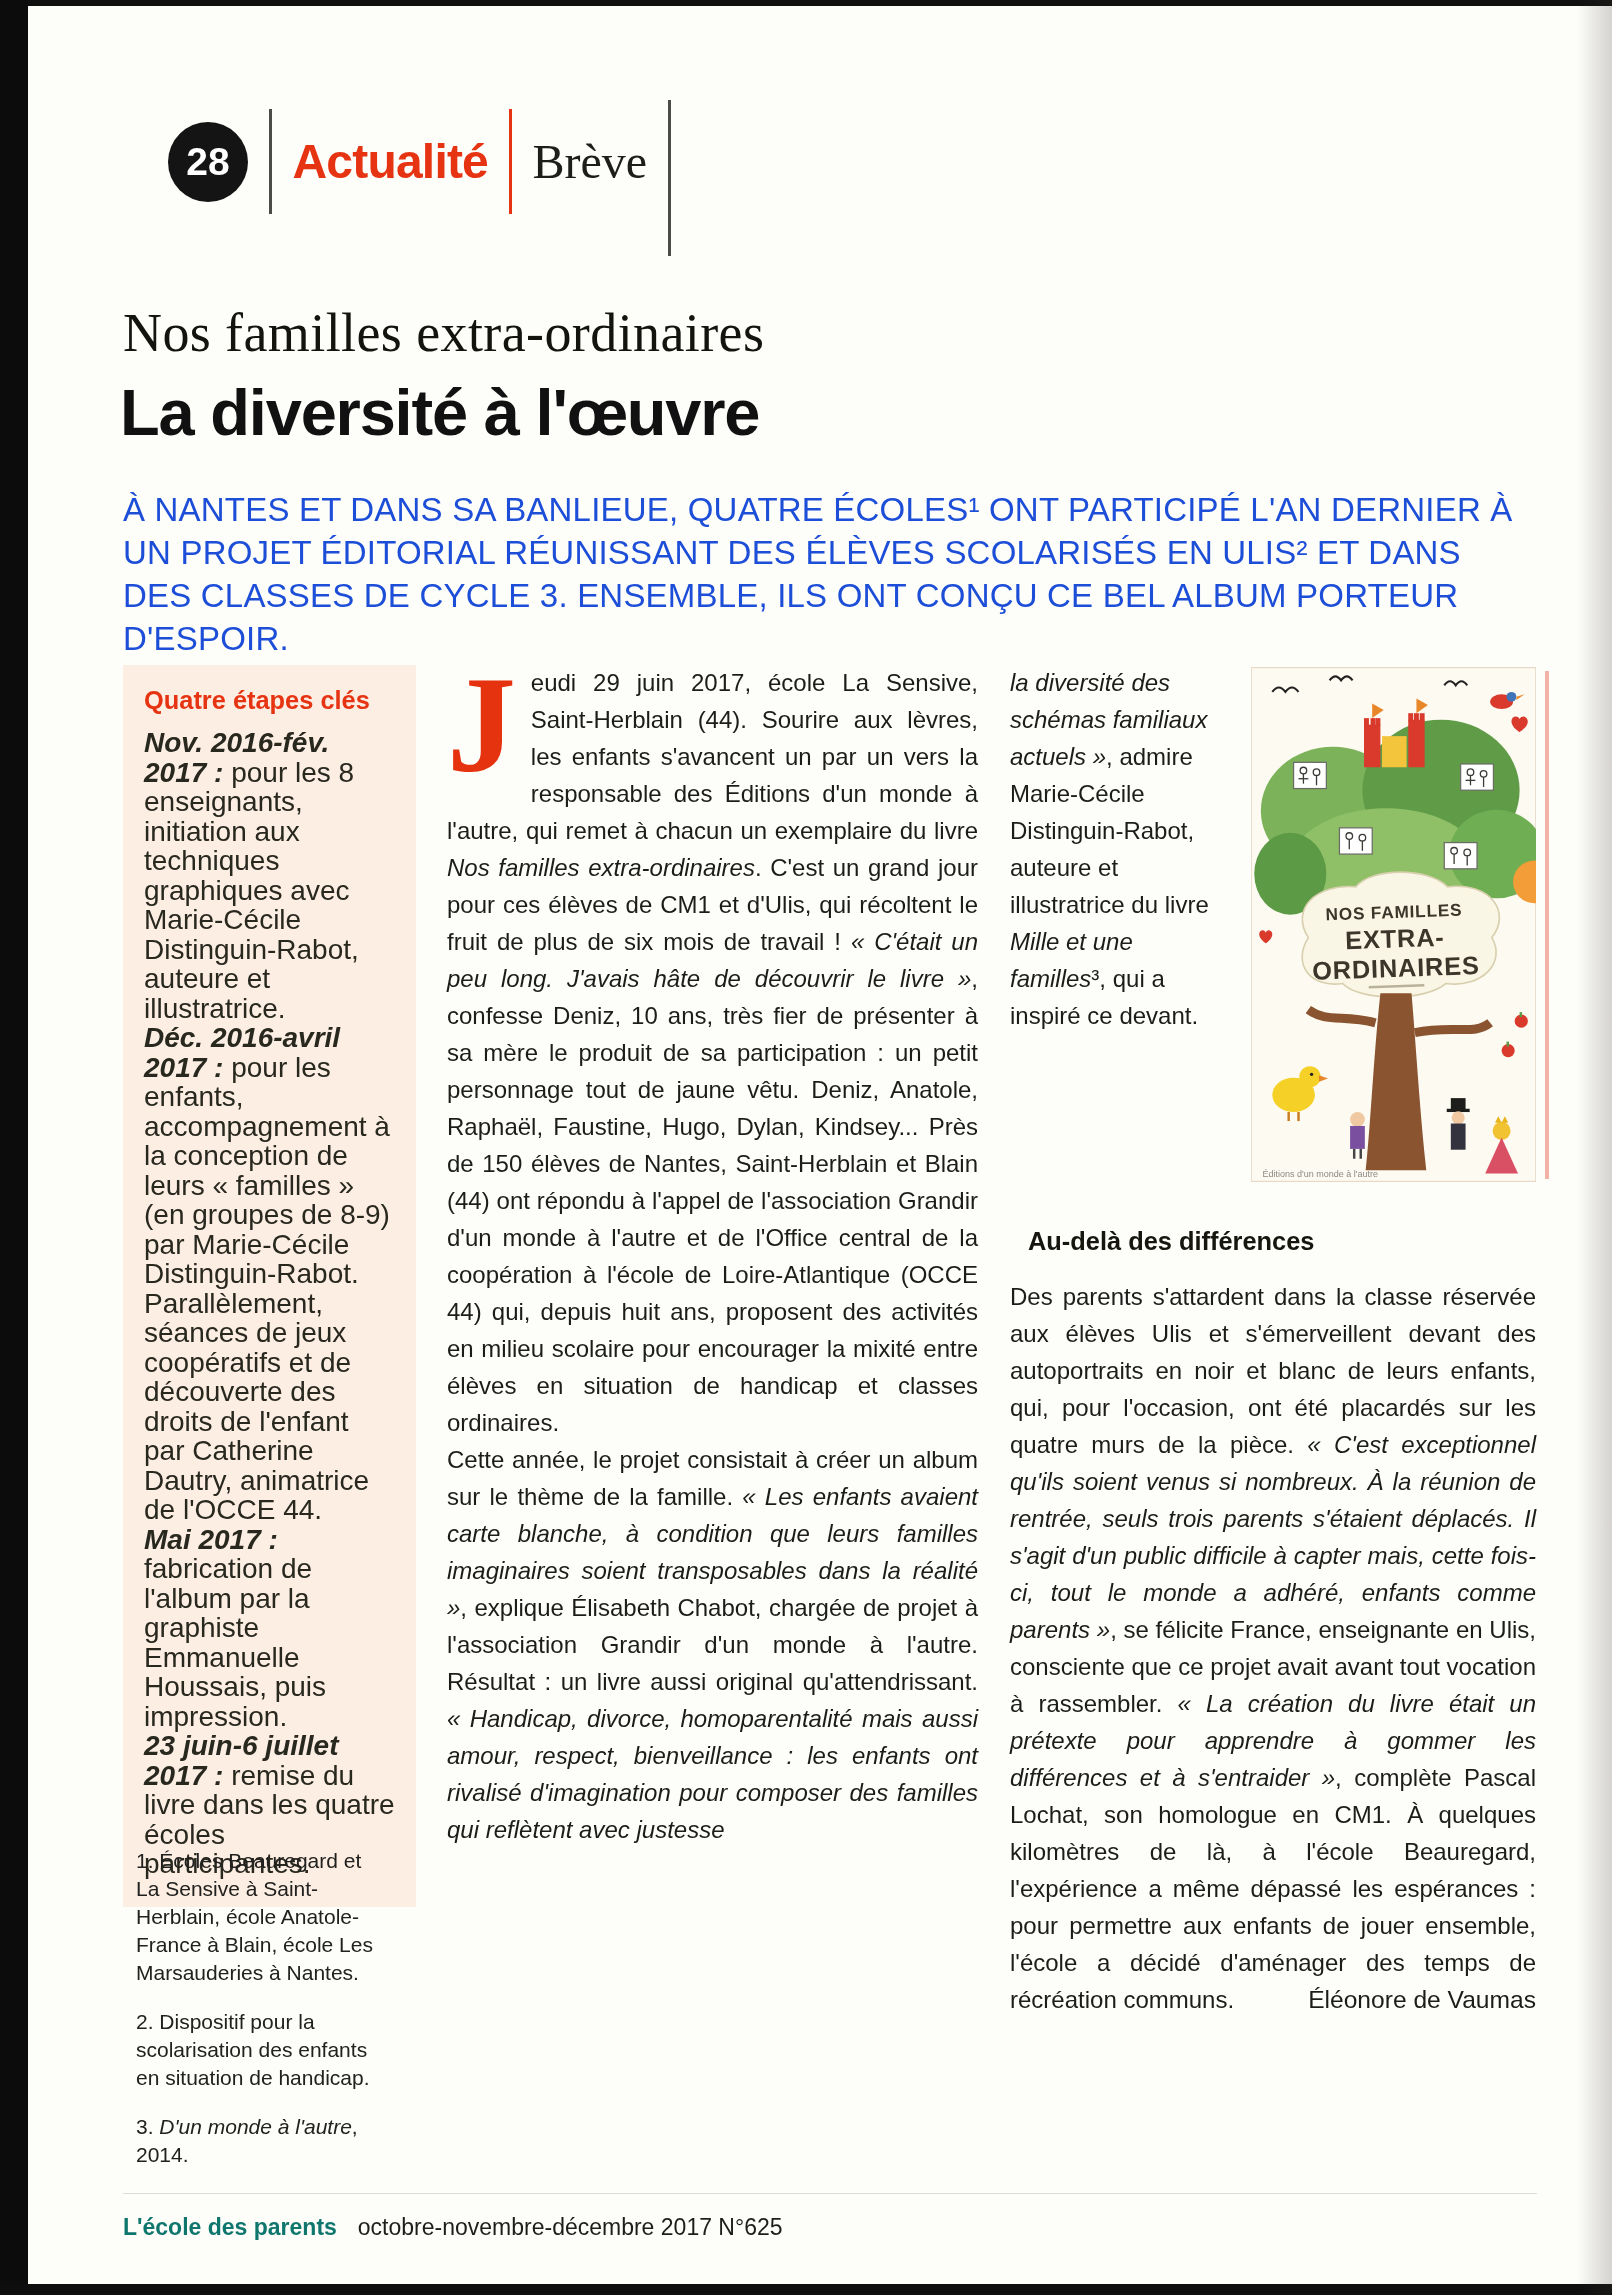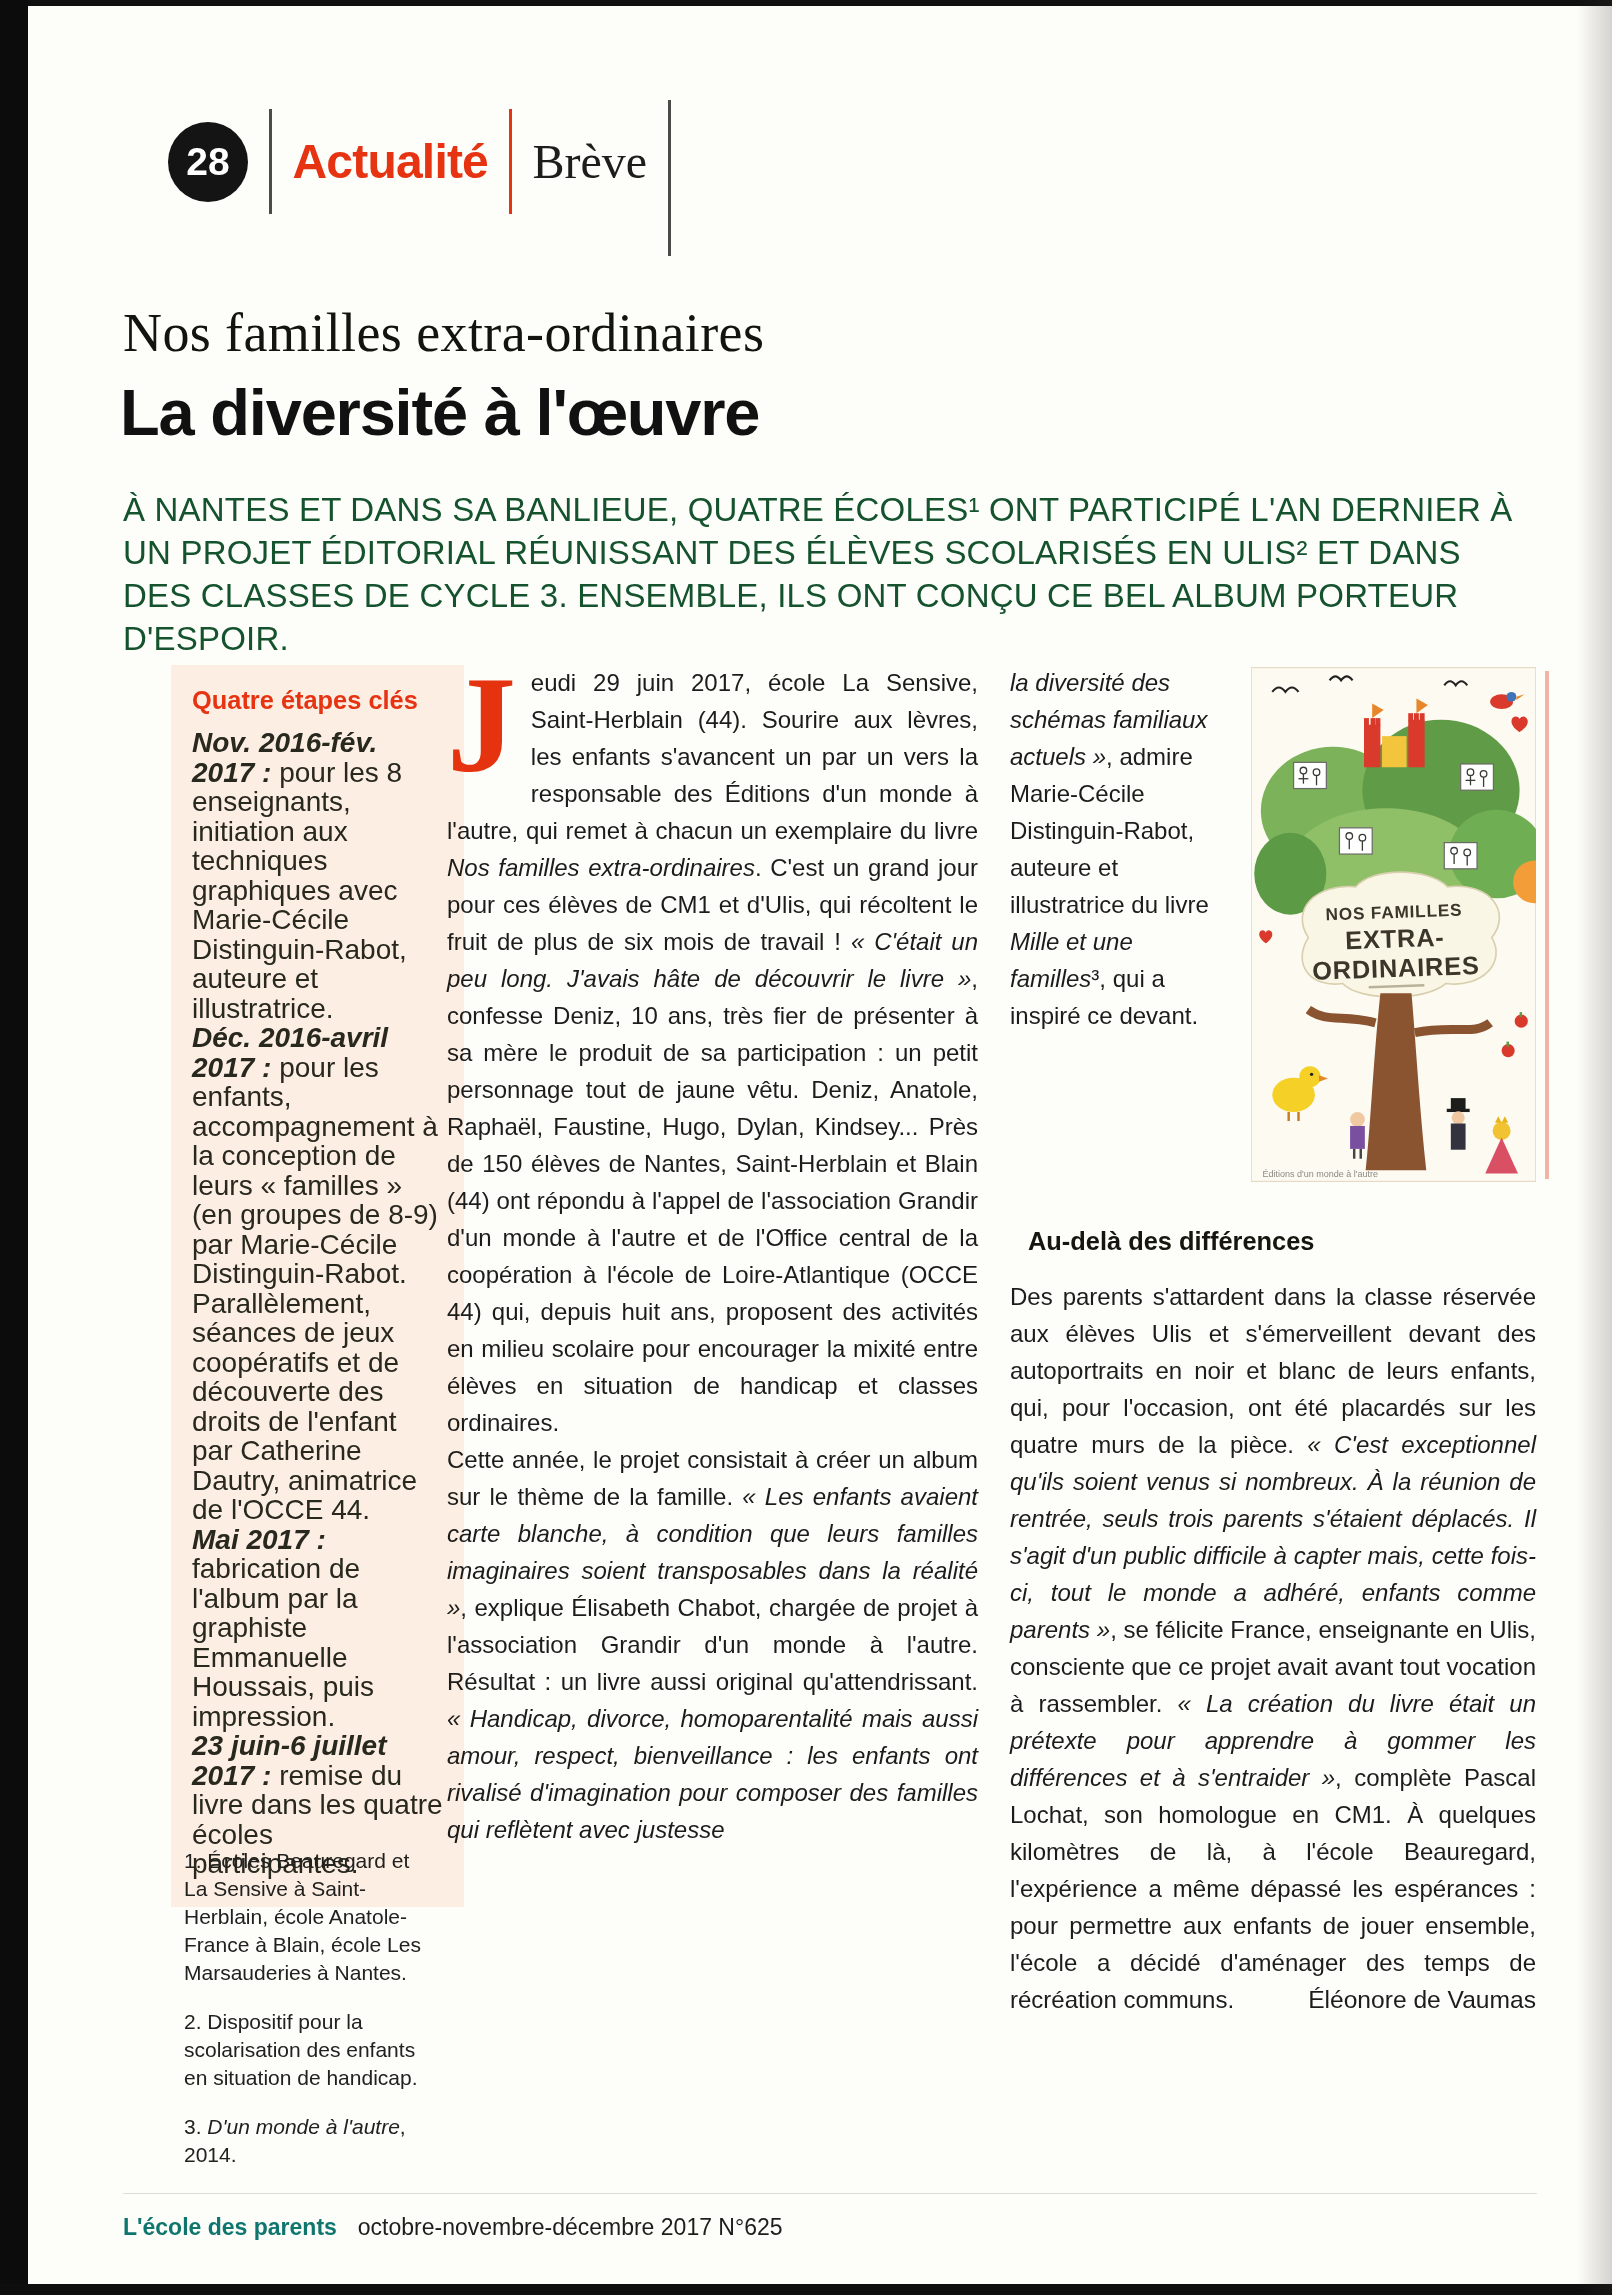--- a/index.html
+++ b/index.html
@@ -25,24 +25,24 @@
   .vr.tall{height:156px;margin-top:33px;}
   .section-label{font-size:48px;font-weight:bold;color:#e63312;letter-spacing:-0.8px;}
   .rubric-label{font-family:"Liberation Serif",serif;font-size:48px;color:#1d1d1b;text-align:right;}
 
   
   .kicker{position:absolute;left:123px;top:302px;margin:0;font-family:"Liberation Serif",serif;
     font-weight:400;font-size:54px;color:#14140f;letter-spacing:0.4px;}
   .page-title{position:absolute;left:120px;top:375px;margin:0;font-size:65px;font-weight:bold;
     color:#111;letter-spacing:-1.2px;}
   .standfirst{position:absolute;left:123px;top:488px;width:1405px;margin:0;
-    font-size:33px;line-height:43px;color:#14532d;letter-spacing:0.2px;}
-
-  
-  .col-left{position:absolute;left:123px;top:665px;width:293px;margin-left:48px;}
+    font-size:33px;line-height:43px;color:#1d4ed8;letter-spacing:0.2px;}
+
+  
+  .col-left{position:absolute;left:123px;top:665px;width:293px;}
   .sidebar-box{background:#fceee3;padding:21px 21px 28px 21px;box-sizing:border-box;}
   .sidebar-title{margin:0 0 13px 0;font-size:25.4px;font-weight:bold;color:#e63312;}
   .step{margin:0;font-size:28px;line-height:29.5px;color:#28281f;}
   .step .date{font-weight:bold;font-style:italic;}
   .footnotes{position:absolute;left:13px;top:1182px;width:246px;font-size:21px;line-height:28px;color:#21211f;}
   .footnotes p{margin:0 0 21px 0;}
 
   
   .body-col{font-size:24px;line-height:37px;color:#1c1c1a;}
   .col-mid{position:absolute;left:447px;top:664px;width:531px;text-align:justify;}

